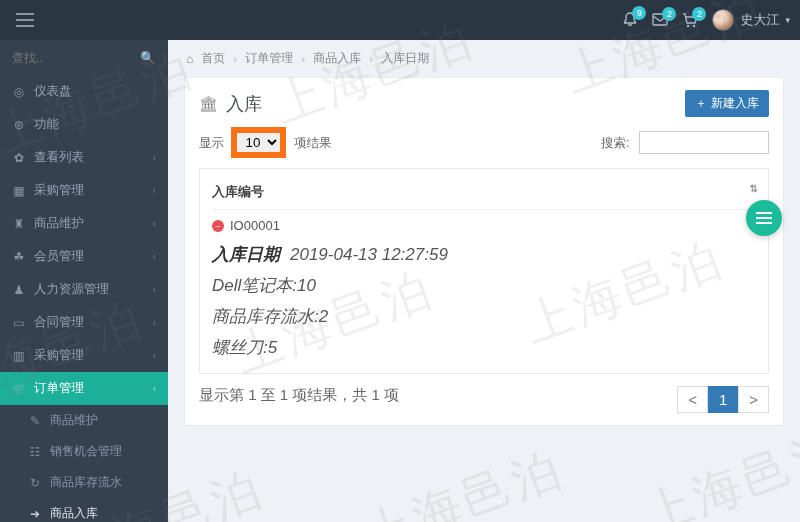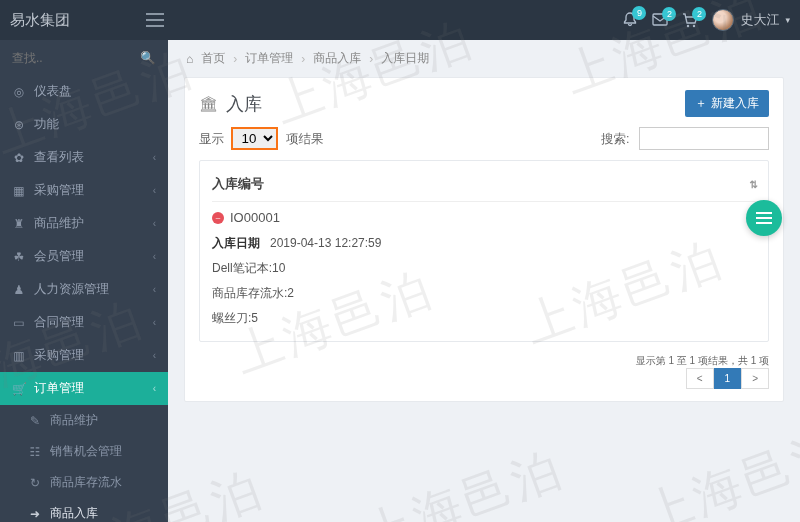--- a/index.html
+++ b/index.html
@@ -25,44 +25,41 @@
 .nav-sub.cur { color:#e1e6ee; }
 .glyph { width:14px; text-align:center; opacity:.85; font-size:12px;}
 .main { flex:1; overflow:auto; padding:0 16px 16px 16px; }
 .breadcrumb { display:flex; gap:8px; align-items:center; padding:10px 2px; color:#888; font-size:12px; }
 .breadcrumb .sep{ color:#bbb; }
 .card { background:#fff; border:1px solid #e6e9ed; border-radius:2px; padding:12px 14px; margin-bottom:14px; }
 .page-head{ display:flex; align-items:center; justify-content:space-between; }
 .page-title{ font-size:18px; color:#4a4f55; display:flex; gap:8px; align-items:center;}
 .btn-primary{ background:#337ab7; color:#fff; border:none; padding:5px 10px; border-radius:2px; font-size:12px; cursor:pointer; display:flex; align-items:center; gap:4px;}
 .toolbar-row{ display:flex; align-items:center; justify-content:space-between; margin-top:10px; font-size:12.5px; color:#666;}
-.toolbar-row select{ border:2px solid #f97316; padding:1px 4px; margin:0 4px;}
+.toolbar-row select{ border:6px solid #f97316; padding:1px 4px; margin:0 4px;}
 .toolbar-row input{ border:1px solid #ccc; padding:3px 6px; width:130px; margin-left:6px;}
 .inner-card{ border:1px solid #e6e9ed; border-radius:2px; padding:10px 12px; margin-top:10px; }
-.th-row{ display:flex; justify-content:space-between; align-items:center; font-weight:bold; color:#444; padding:4px 0 8px 0; border-bottom:1px solid #eee;}
+.th-row{ display:flex; justify-content:space-between; font-weight:bold; color:#444; padding:4px 0 8px 0; border-bottom:1px solid #eee;}
 .sort{ font-size:10px; color:#999; letter-spacing:-2px;}
 .row-id{ display:flex; align-items:center; gap:6px; padding:8px 0 6px 0;}
 .row-id .dot{ width:12px; height:12px; background:#e7505a; border-radius:50%; display:flex; align-items:center; justify-content:center; color:#fff; font-size:8px;}
-.field{ padding:4px 0; font-size:12px; color:#555;}
+.field{ padding:4px 0; font-size:17px; color:#555;font-style:italic;}
 .field b{ color:#333; margin-right:10px;}
-.foot-row{ display:flex; justify-content:space-between; align-items:flex-end; margin-top:12px; font-size:10px; color:#666;flex-direction:column;}
+.foot-row{ display:flex; justify-content:space-between; align-items:flex-start; margin-top:12px; font-size:15px; color:#666;}
 .pager{ display:flex; gap:0;}
 .pager span{ border:1px solid #ddd; padding:4px 10px; cursor:pointer; color:#777; background:#fff;}
 .pager span.cur{ background:#337ab7; color:#fff; border-color:#337ab7;}
 .fab{ position:absolute; right:18px; top:200px; width:36px; height:36px; border-radius:50%; background:#1bbc9b; color:#fff; display:flex; align-items:center; justify-content:center; cursor:pointer; box-shadow:0 2px 6px rgba(0,0,0,.2);}
 .wm { position:absolute; font-size:48px; color:rgba(120,120,120,0.12); transform:rotate(-20deg); pointer-events:none; font-weight:500; letter-spacing:4px; white-space:nowrap;}
 .hamb-wrap{ width:30px; display:flex; justify-content:center; cursor:pointer;}
 </style>
 </head>
 <body>
 
 <div class="topbar">
-  <div class="brand">
-    <span>易水集团</span>
-  </div>
   <div class="hamb-wrap">
     <svg width="18" height="14" viewBox="0 0 18 14">
         <path d="M0 1h18M0 7h18M0 13h18" stroke="#8a96a3" stroke-width="2"></path>
       </svg>
   </div>
   <div class="top-icons">
     <div class="icon-box">
       <svg width="16" height="16" viewBox="0 0 16 16">
           <path d="M8 1a4 4 0 0 0-4 4v3l-1.5 2v1h11v-1L12 8V5a4 4 0 0 0-4-4zM6.5 12a1.5 1.5 0 0 0 3 0" fill="none" stroke="#b0bdcd" stroke-width="1.3"></path>
         </svg>

